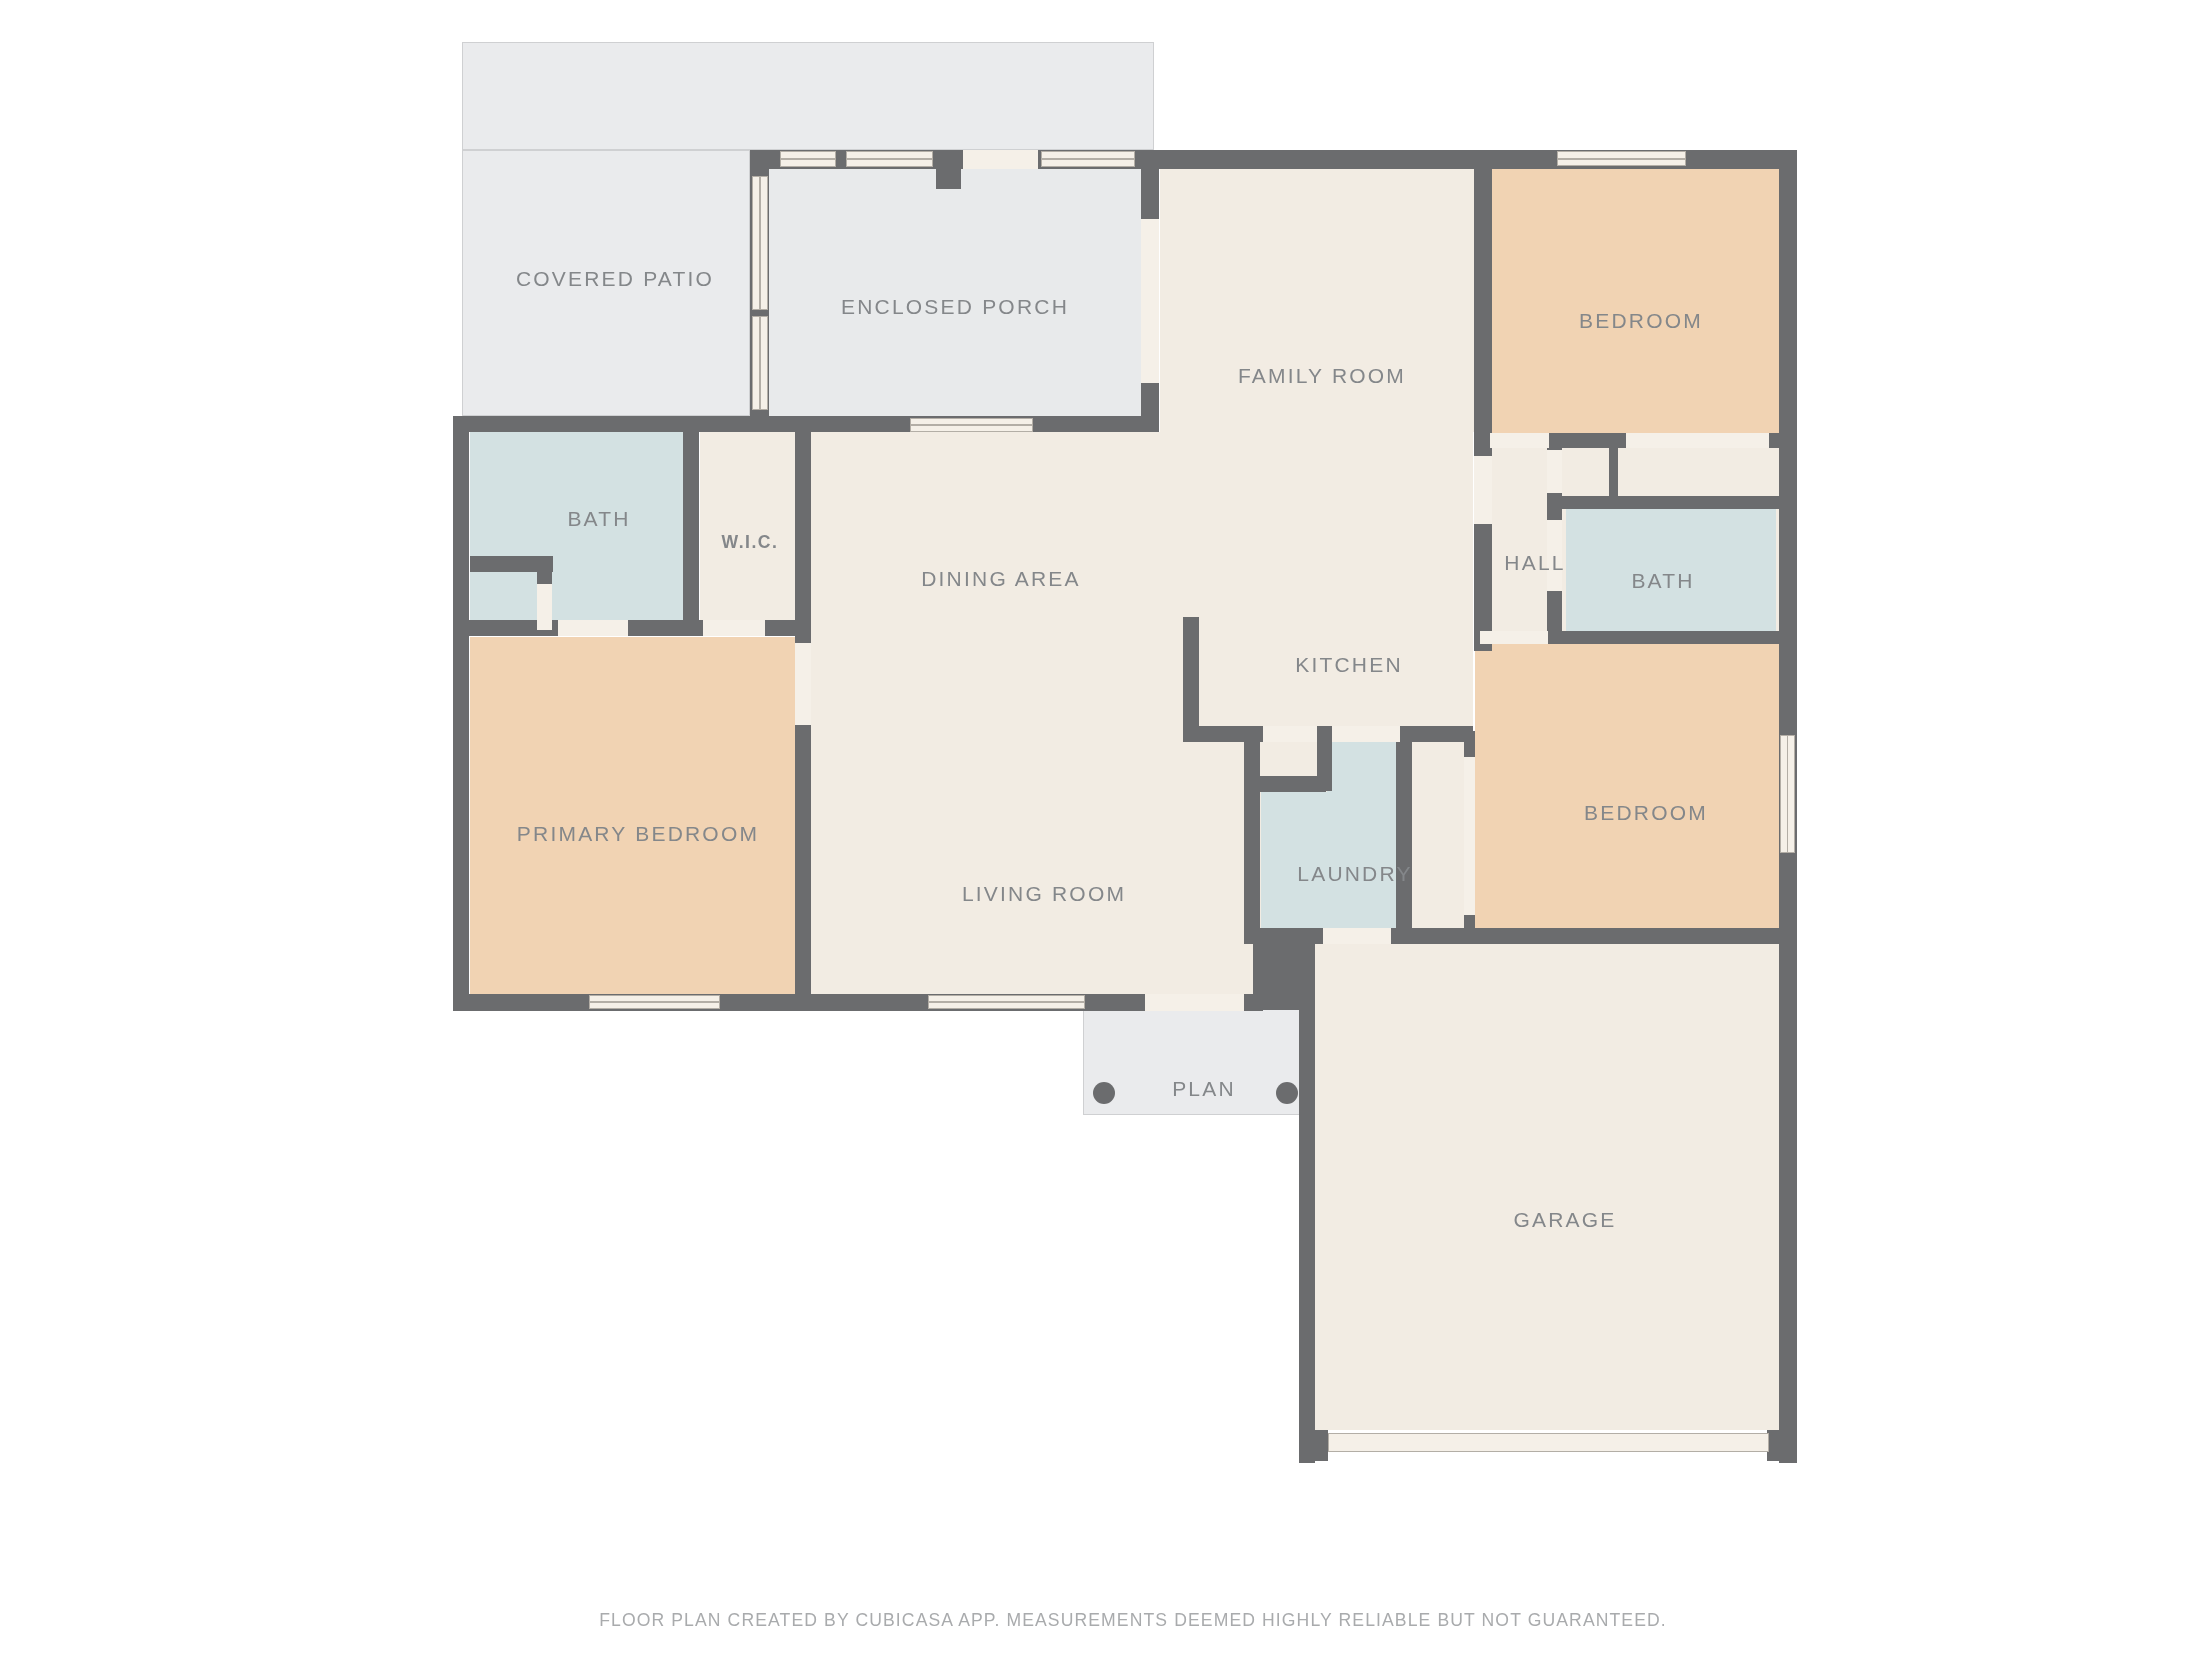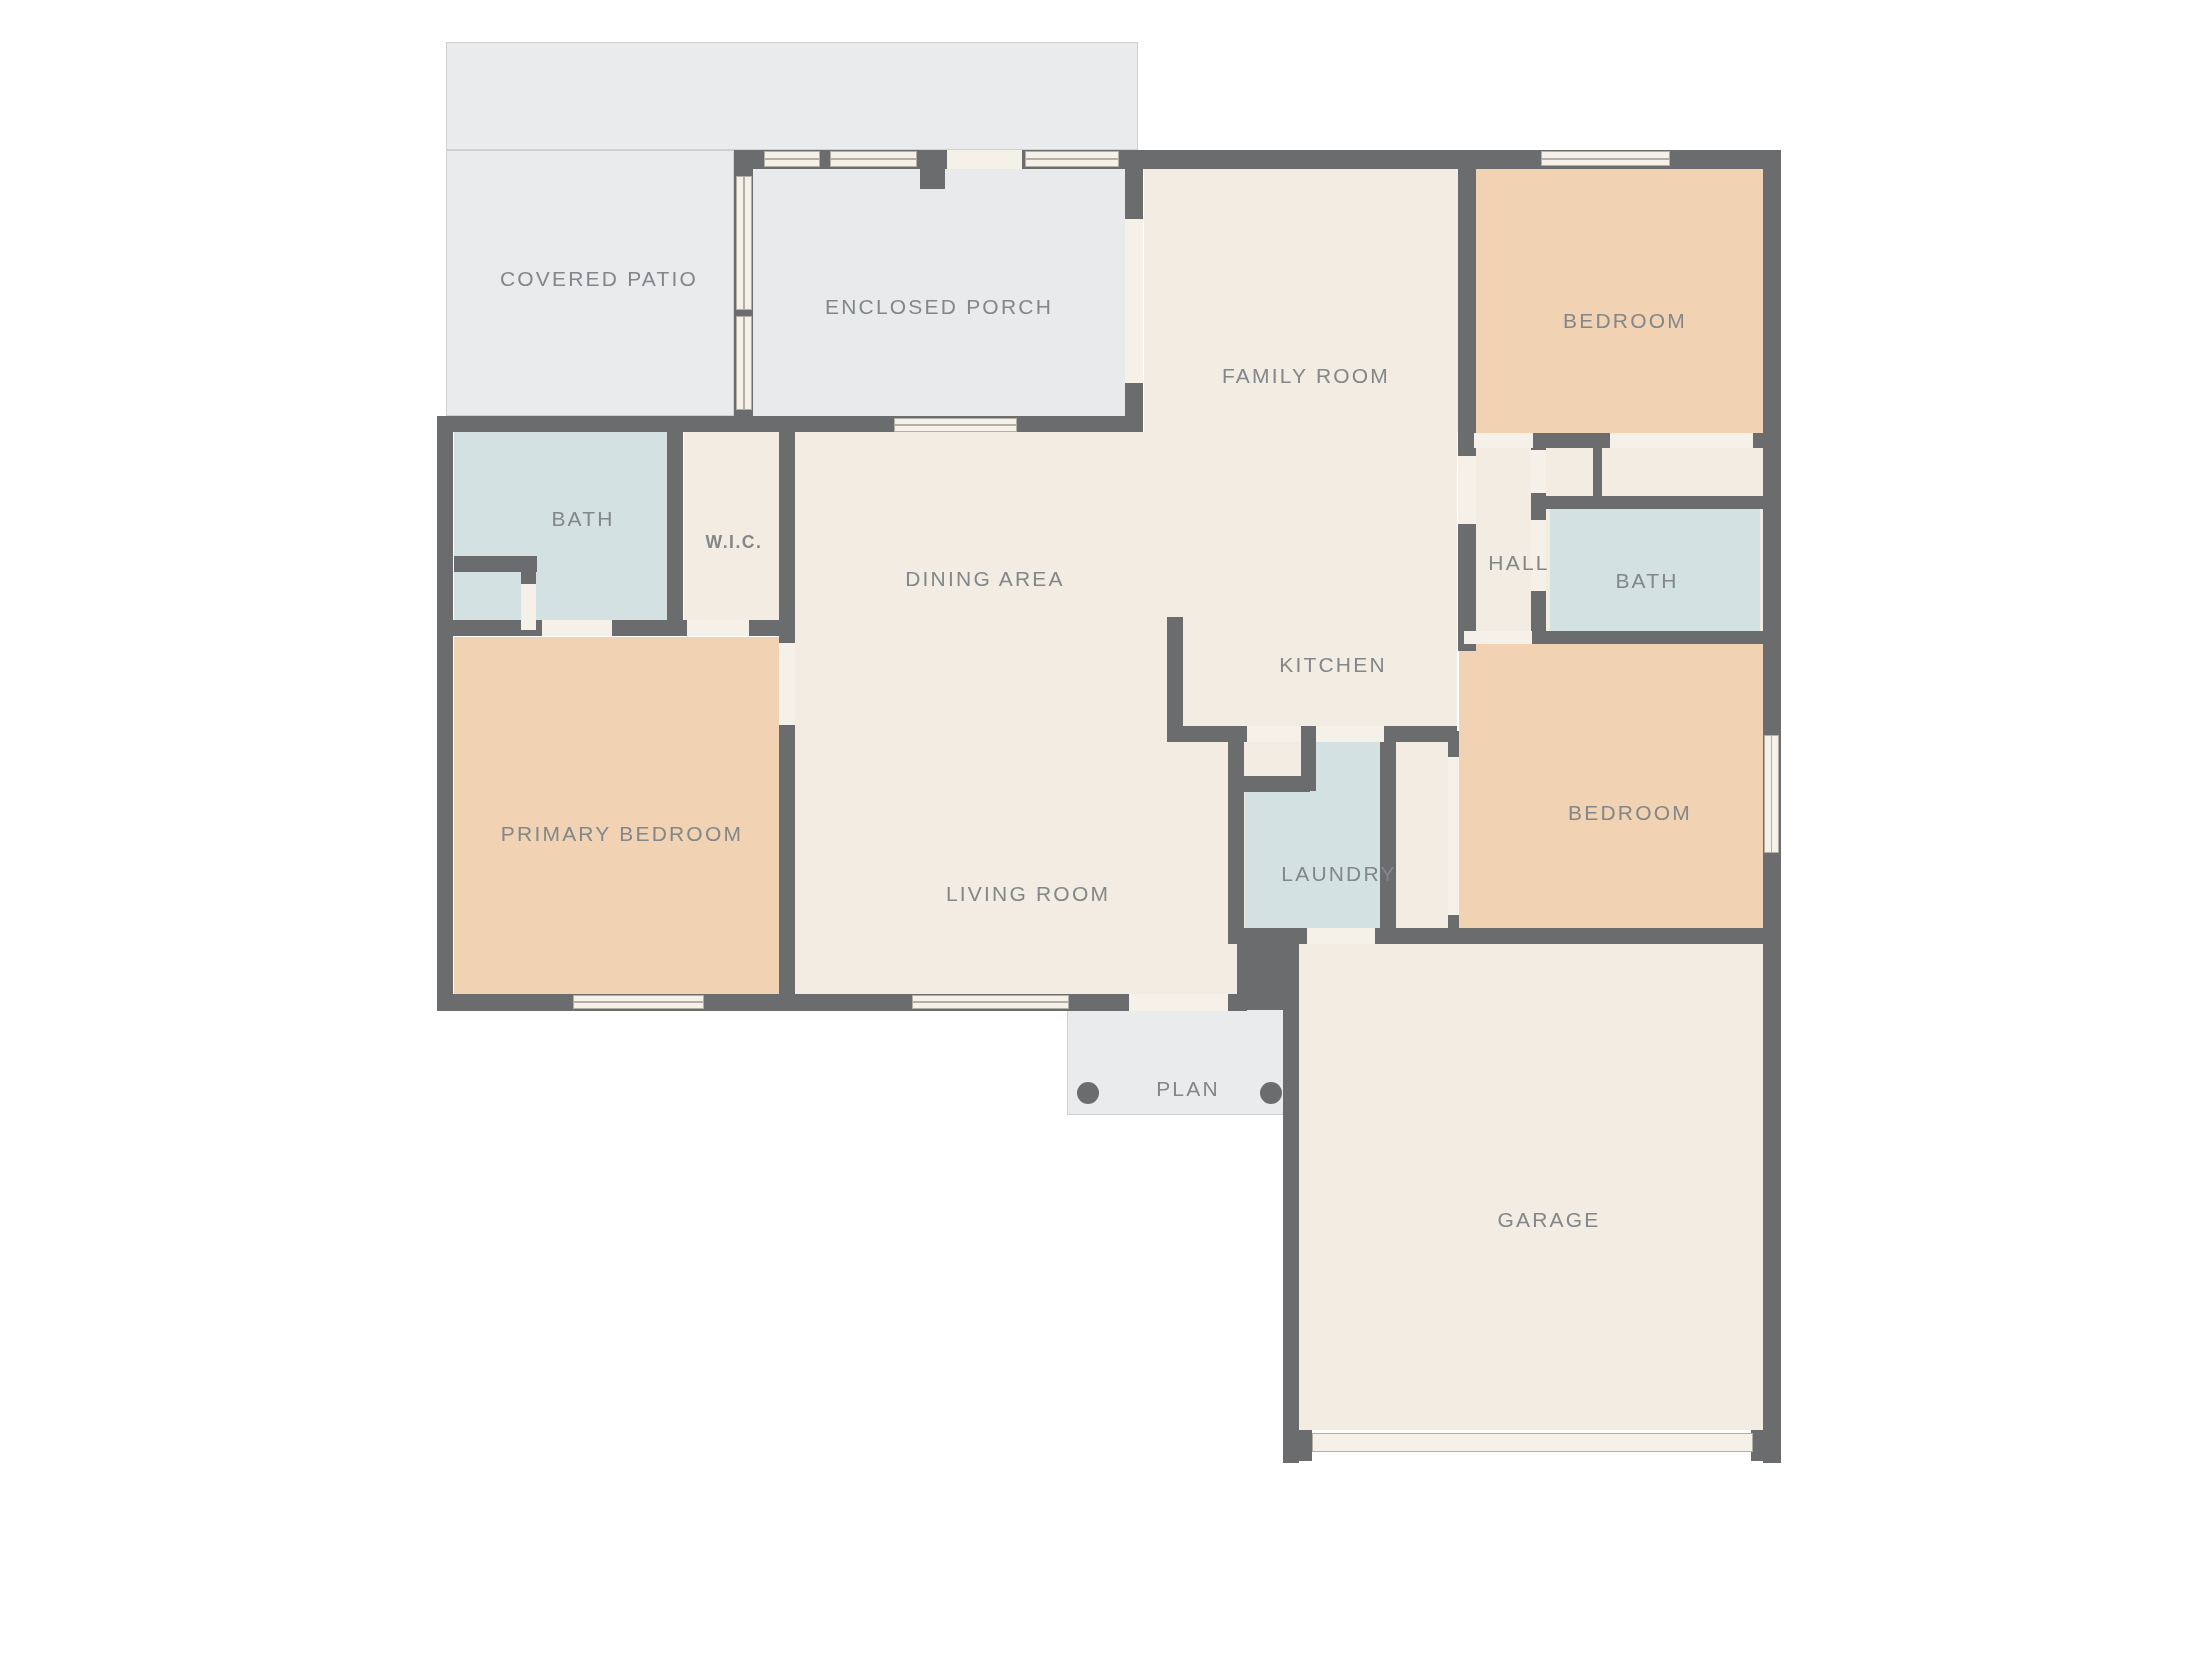--- a/index.html
+++ b/index.html
@@ -10,21 +10,21 @@
     --patio:#eaebed;
     --porchroom:#e8eaeb;
     --door:#f5f0e8;
     --winline:#b3aea6;
     --outline:#cfd0d2;
     --label:#84878a;
     --footer:#a9abad;
   }
   html,body{margin:0;padding:0;background:#ffffff;}
   body{width:2205px;height:1654px;position:relative;font-family:"Liberation Sans",sans-serif;}
-  .plan{position:absolute;left:0;top:0;width:2020px;height:1654px;}
+  .plan{position:absolute;left:16px;top:0;width:2020px;height:1654px;}
   .gray{position:absolute;background:var(--patio);border:1.5px solid var(--outline);box-sizing:border-box;}
   .porchfill{position:absolute;background:var(--porchroom);}
   .cream{position:absolute;background:var(--cream);}
   .peach{position:absolute;background:var(--peach);}
   .blue{position:absolute;background:var(--blue);}
   .wall{position:absolute;background:var(--wall);}
   .door{position:absolute;background:var(--door);}
   .gdoor{position:absolute;background:var(--door);border:1.5px solid var(--winline);box-sizing:border-box;}
   .win{position:absolute;background:var(--door);border:1.5px solid var(--winline);box-sizing:border-box;}
   .win-h::after{content:"";position:absolute;left:0;right:0;top:50%;height:1.5px;margin-top:-0.7px;background:var(--winline);}
@@ -138,15 +138,16 @@
   <div class="lbl" style="left:1519px;top:563px;">HALL</div>
   <div class="lbl" style="left:1647px;top:581px;">BATH</div>
   <div class="lbl" style="left:1333px;top:665px;">KITCHEN</div>
   <div class="lbl" style="left:622px;top:834px;">PRIMARY BEDROOM</div>
   <div class="lbl" style="left:1028px;top:894px;">LIVING ROOM</div>
   <div class="lbl" style="left:1339px;top:874px;">LAUNDRY</div>
   <div class="lbl" style="left:1630px;top:813px;">BEDROOM</div>
   <div class="lbl" style="left:1188px;top:1089px;">PLAN</div>
   <div class="lbl" style="left:1549px;top:1220px;">GARAGE</div>
 
+  <div class="footer" style="left:1117px;top:1620px;">FLOOR PLAN CREATED BY CUBICASA APP. MEASUREMENTS DEEMED HIGHLY RELIABLE BUT NOT GUARANTEED.</div>
 
 </div>
 
 
 </body></html>

